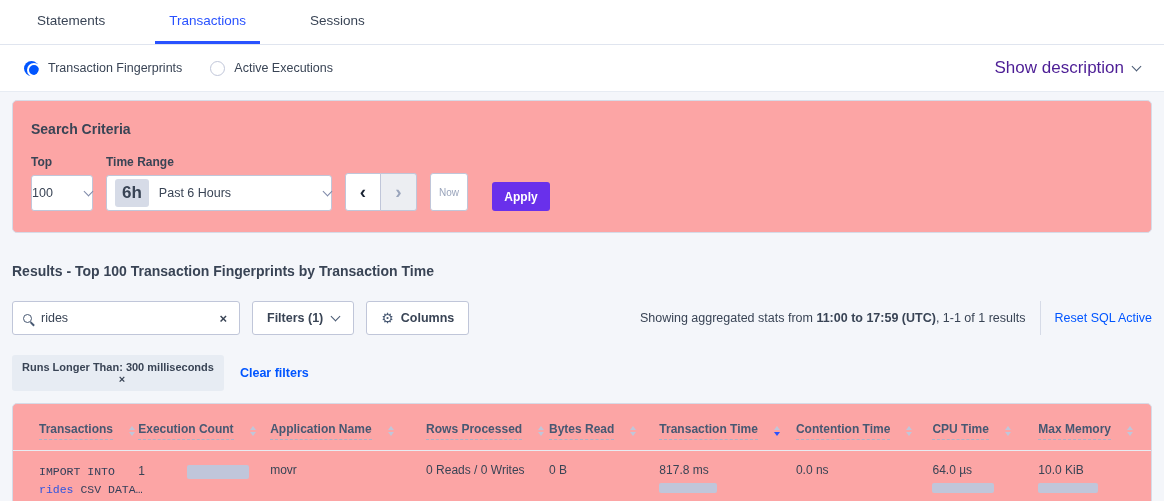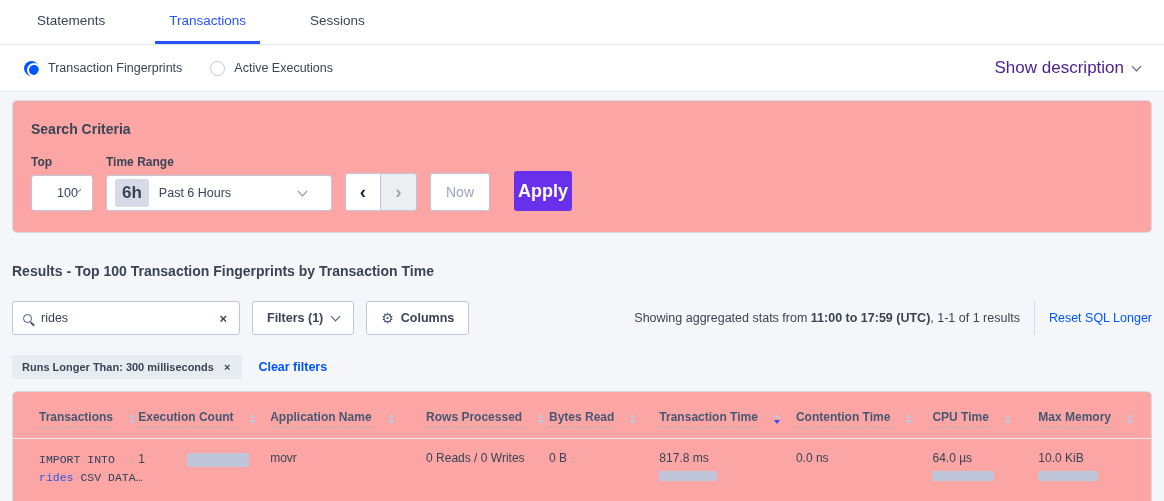--- a/index.html
+++ b/index.html
@@ -25,50 +25,50 @@
   .chev { display:inline-block; width:7px; height:7px; border-right:1.6px solid #475872; border-bottom:1.6px solid #475872; transform:rotate(45deg); margin-left:9px; margin-top:-4px; }
   .chev.lite { border-color:#7e89a9; }
 
   
   .card { background:#fca5a5; border:1px solid #d6dbe7; border-radius:5px; margin:8px 12px 0 12px; }
   .search-card { padding:20px 18px 26px 18px; height:133px; }
   .sc-title { font-size:14px; font-weight:bold; color:#394455; margin-bottom:18px; }
   .sc-row { display:flex; align-items:flex-end; }
   .field { margin-right:13px; }
   .field-label { font-size:12px; font-weight:bold; color:#394455; margin-bottom:6px; }
-  .selectbox { height:36px; border:1px solid #c0c6d9; border-radius:3px; background:#fff; display:flex; align-items:center; padding:0 25px; font-size:12.5px; color:#394455; cursor:pointer; }
+  .selectbox { height:36px; border:1px solid #c0c6d9; border-radius:3px; background:#fff; display:flex; align-items:center; padding:0 0; font-size:12.5px; color:#394455; cursor:pointer; }
   .selectbox .chev { margin-left:auto; }
   .sb-top { width:62px; }
   .sb-by { width:142px; }
   .sb-range { width:226px; padding-left:8px; }
   .range-badge { background:#d6dbe7; color:#394455; font-size:17px; font-weight:bold; border-radius:3px; padding:4px 7px; margin-right:10px; }
   .arrow-group { display:flex; margin-right:13px; }
   .arrow-btn { width:36px; height:38px; border:1px solid #c0c6d9; background:#fff; display:flex; align-items:center; justify-content:center; font-size:19px; font-weight:bold; color:#1a2333; cursor:pointer; }
   .arrow-btn.prev { border-radius:3px 0 0 3px; }
   .arrow-btn.next { border-radius:0 3px 3px 0; border-left:none; background:#eceef2; color:#9aa5bc; cursor:default; }
-  .now-btn { width:60px; height:38px; border:1px solid #c0c6d9; border-radius:3px; background:#fff; color:#9aa5bc; font-size:14px; margin-right:24px; cursor:default; }
-  .apply-btn { width:58px; height:40px; border:none; border-radius:3px; background:#6930eb; color:#fff; font-size:18px; font-weight:bold; cursor:pointer; }
+  .now-btn { width:38px; height:38px; border:1px solid #c0c6d9; border-radius:3px; background:#fff; color:#9aa5bc; font-size:10px; margin-right:24px; cursor:default; }
+  .apply-btn { width:58px; height:29px; border:none; border-radius:3px; background:#6930eb; color:#fff; font-size:12px; font-weight:bold; cursor:pointer; }
 
   
   .results-heading { font-size:14px; font-weight:bold; color:#394455; margin:30px 12px 22px 12px; }
   .toolbar { display:flex; align-items:center; margin:0 12px; }
   .searchbox { width:228px; height:34px; background:#fff; border:1px solid #c0c6d9; border-radius:3px; display:flex; align-items:center; padding:0 10px; }
   .searchbox input { border:none; outline:none; flex:1; font-size:12.5px; color:#394455; font-family:"Liberation Sans",sans-serif; background:transparent; }
   .mag { width:9px; height:9px; border:1.5px solid #475872; border-radius:50%; position:relative; margin-right:9px; flex:0 0 auto; }
   .mag::after { content:""; position:absolute; width:5px; height:1.5px; background:#475872; transform:rotate(45deg); left:6px; top:8px; }
   .clear-x { color:#394455; font-size:13px; font-weight:bold; cursor:pointer; padding:0 2px; }
   .tool-btn { height:34px; background:#fff; border:1px solid #c0c6d9; border-radius:3px; display:flex; align-items:center; padding:0 14px; font-size:12.5px; font-weight:bold; color:#394455; margin-left:12px; cursor:pointer; }
   .gear { font-size:14px; margin-right:7px; color:#475872; font-weight:normal; }
   .stats { margin-left:auto; font-size:12.5px; color:#394455; white-space:nowrap; }
   .stats b { font-weight:bold; }
   .vdiv { width:1px; height:34px; background:#d6dbe7; margin:0 14px; }
   .link { color:#0055ff; font-size:12.5px; font-weight:500; text-decoration:none; cursor:pointer; white-space:nowrap; }
 
   .chip-row { display:flex; align-items:center; margin:20px 12px 0 12px; }
-  .chip { background:#e7ecf3; border-radius:3px; padding:6px 10px; font-size:11px; font-weight:bold; color:#394455; display:flex; align-items:center; }
+  .chip { background:#e7ecf3; border-radius:3px; padding:6px 10px; font-size:11px; font-weight:bold; color:#394455; display:flex; align-items:center;flex-direction:column; }
   .chip .clear-x { margin-left:8px; font-size:11px; }
   .clear-filters { margin-left:16px; font-weight:bold; font-size:12.5px; }
 
   
   .table-card { margin-top:12px; padding:4px 0 16px 0; }
   table { width:100%; border-collapse:collapse; table-layout:fixed; }
   th { text-align:left; padding:14px 8px 10px 8px; border-bottom:1px solid #e7ecf3; }
   th:first-child, td:first-child { padding-left:26px; }
   .th-inner { display:flex; align-items:center; }
   .th-label { font-size:12px; font-weight:bold; color:#475872; border-bottom:1.5px dashed #aab3c7; padding-bottom:3px; white-space:nowrap; cursor:pointer; }
@@ -147,21 +147,21 @@
   <div class="tool-btn">
     <span>Filters (1)</span>
     <span class="chev"></span>
   </div>
   <div class="tool-btn">
     <span class="gear">⚙</span>
     <span>Columns</span>
   </div>
   <div class="stats"><span>Showing aggregated stats from </span><b>11:00 to 17:59 (UTC)</b><span>, 1-1 of 1 results</span></div>
   <div class="vdiv"></div>
-  <a class="link">Reset SQL Longer</a>
+  <a class="link">Reset SQL Active</a>
 </div>
 
 <div class="chip-row">
   <div class="chip">
     <span>Runs Longer Than: 300 milliseconds</span>
     <span class="clear-x">×</span>
   </div>
   <a class="link clear-filters">Clear filters</a>
 </div>
 

